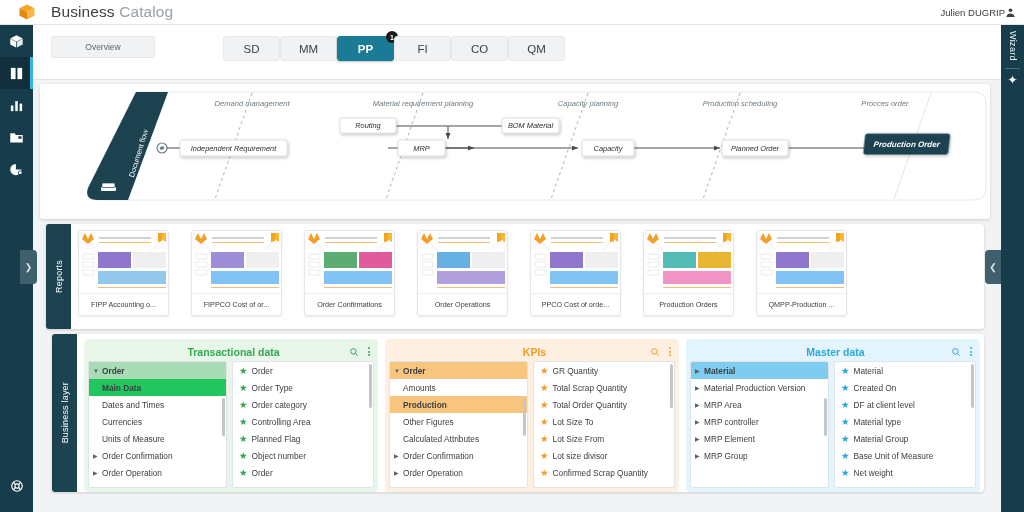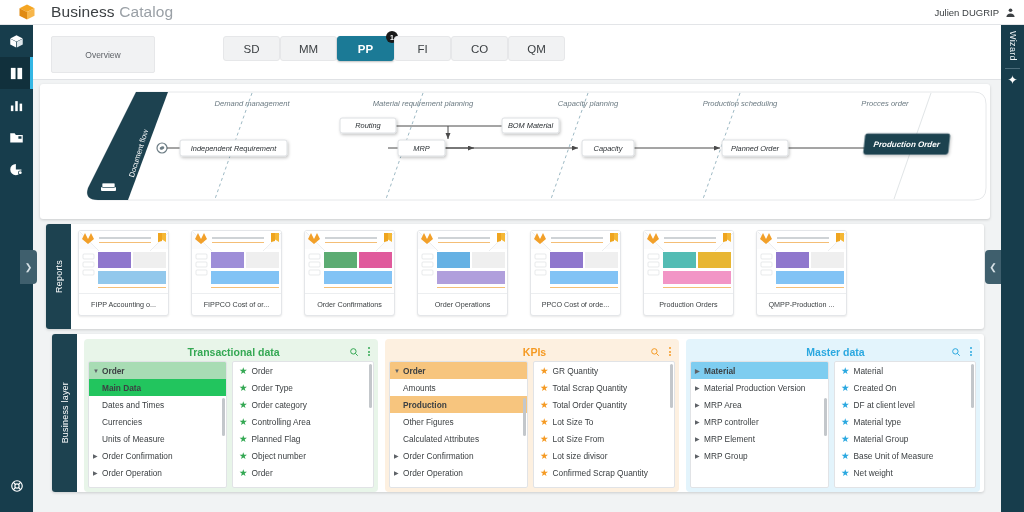--- a/index.html
+++ b/index.html
@@ -15,21 +15,21 @@
   .header {
     position: absolute; top: 0; left: 0; width: 1024px; height: 25px;
     background: #ffffff; border-bottom: 1px solid #e3e5e8;
     display: flex; align-items: center; z-index: 40;
   }
   .logo-icon { margin-left: 9px; width: 18px; height: 18px; display:block; }
   .brand { margin-left: 24px; font-size: 15.5px; color: #3c4043; letter-spacing: .1px; }
   .brand .b1 { color: #3c4043; }
   .brand .b2 { color: #9aa0a6; }
   .header-right {
-    margin-left: auto; margin-right: 8px; display: flex; align-items: flex-start; gap: 6px;
+    margin-left: auto; margin-right: 8px; display: flex; align-items: flex-start; 
   }
   .user-name { font-size: 9.5px; color: #3c4043; }
   .user-icon { width: 11px; height: 11px; display:block; }
 
   
   .rail {
     position: absolute; left: 0; top: 25px; width: 33px; height: 487px;
     background: #173d4c; z-index: 35;
     display: flex; flex-direction: column; align-items: center;
   }
@@ -70,21 +70,21 @@
   }
   .wizard-sep { width: 15px; height: 1px; background: #4b6c7a; margin: 2px 0 5px; }
   .sparkle { font-size: 12px; color: #ffffff; line-height: 1; }
 
   
   .tabbar {
     position: absolute; left: 33px; top: 25px; width: 968px; height: 55px;
     background: #ffffff; border-bottom: 1px solid #e0e2e5; z-index: 20;
   }
   .tab-overview {
-    position: absolute; left: 18px; top: 11px; width: 104px; height: 37px;
+    position: absolute; left: 18px; top: 11px; width: 104px; height: 22px;
     background: #f1f2f3; border: 1px solid #e6e7e9; border-radius: 2px;
     display: flex; align-items: center; justify-content: center;
     font-size: 8.5px; color: #5f6368;
   }
   .tabs { position: absolute; left: 190px; top: 11px; display: flex; gap: 0; }
   .tab {
     width: 57px; height: 25px; background: #f1f2f3; border: 1px solid #e6e7e9;
     border-radius: 3px; display: flex; align-items: center; justify-content: center;
     font-size: 11.5px; color: #3c4043; position: relative;
   }

